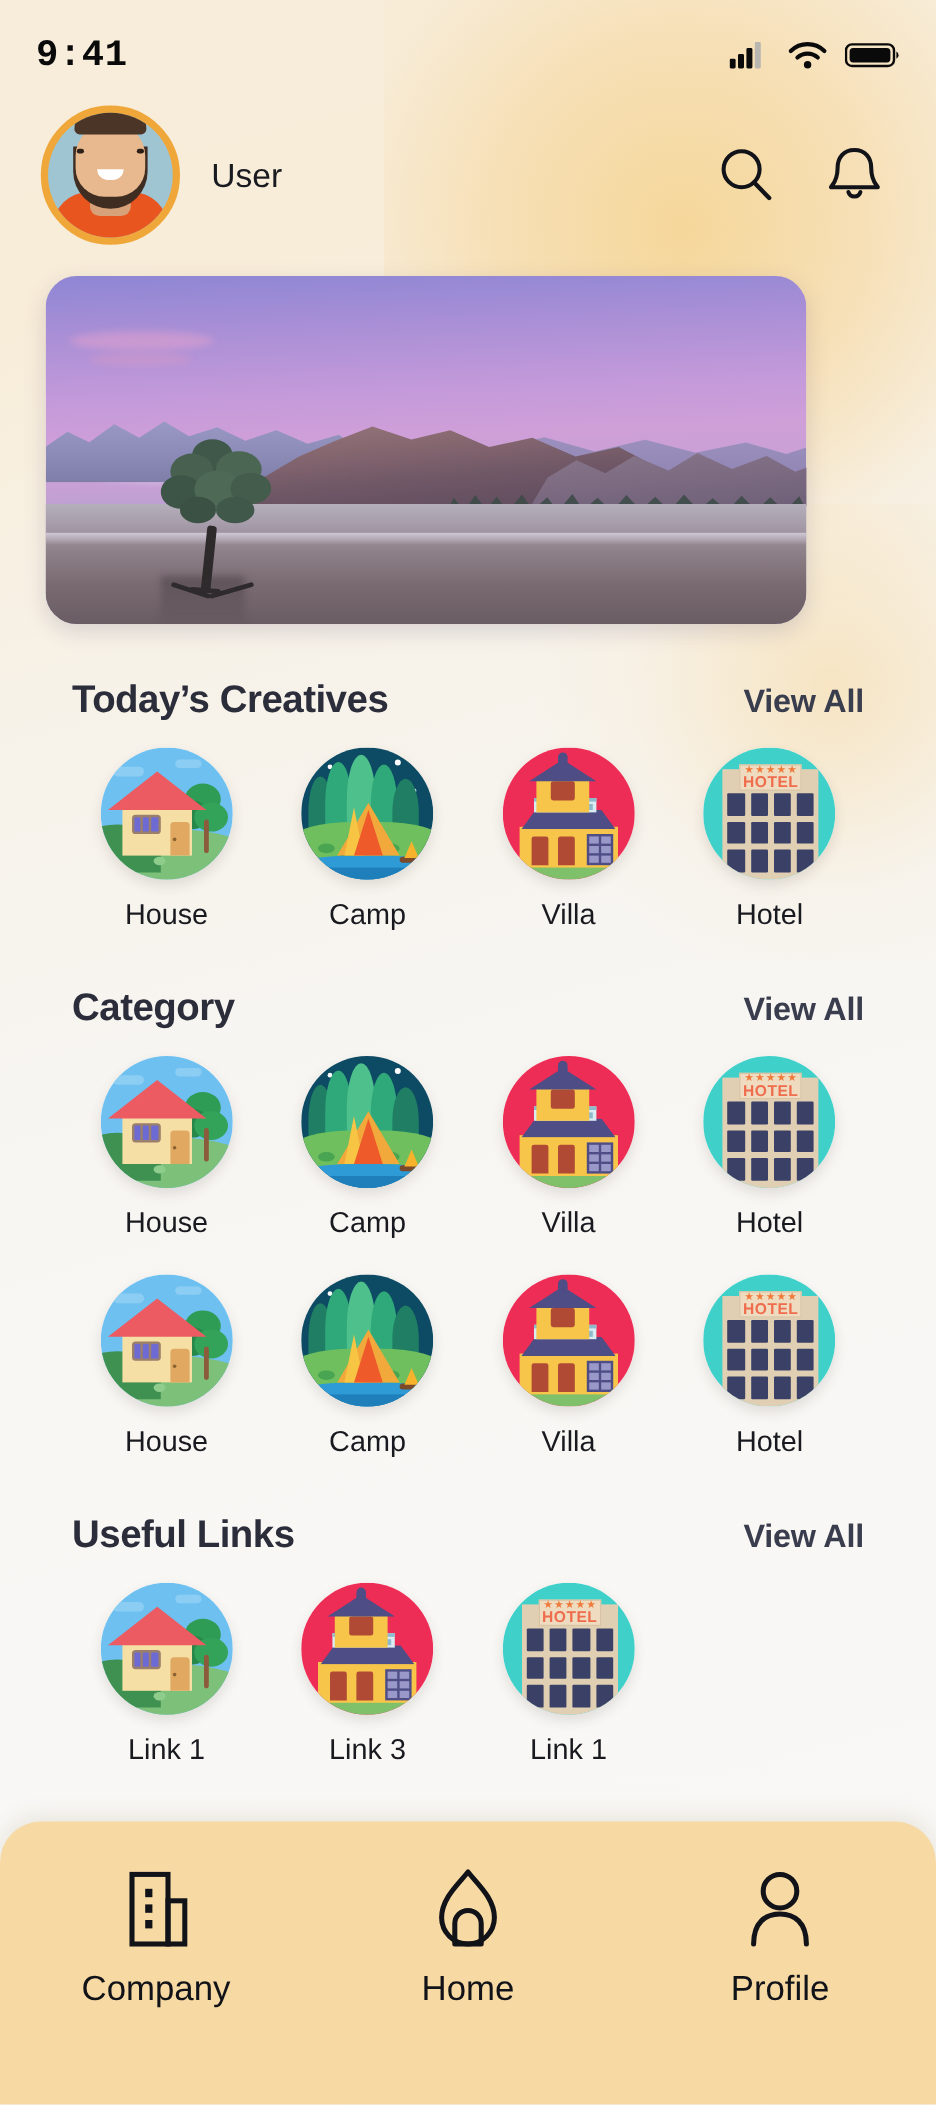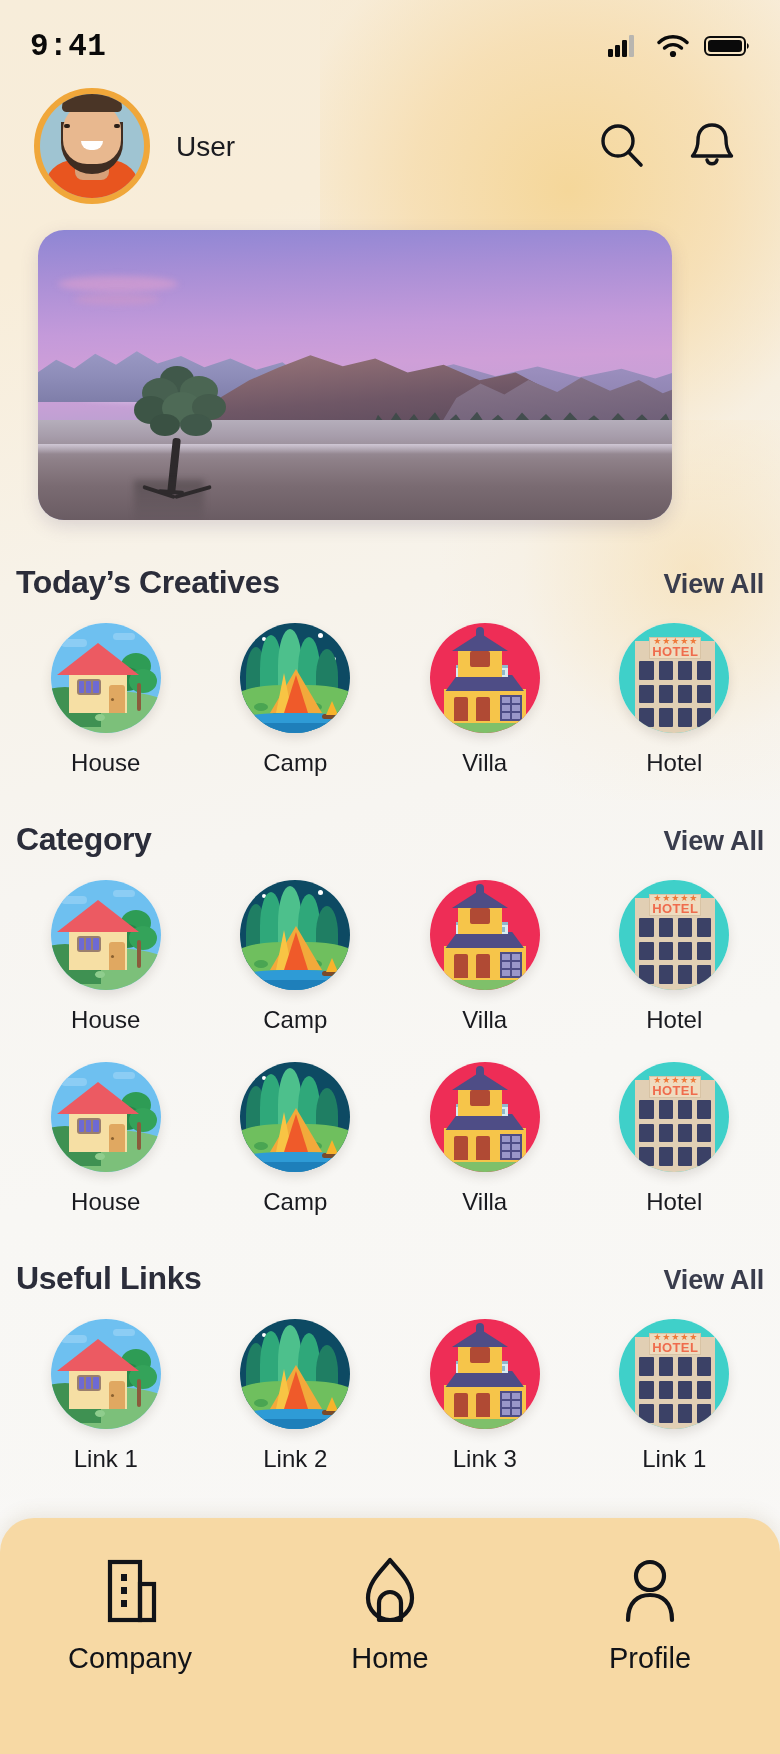--- a/index.html
+++ b/index.html
@@ -143,21 +143,21 @@
     background:#2e2a2c; transform:rotate(6deg); border-radius:3px;
   }
   .root { position:absolute; bottom:0; height:4px; background:#2e2a2c; border-radius:3px; }
   .tree-refl {
     position:absolute; left:96px; bottom:-4px; width:70px; height:44px;
     background:linear-gradient(180deg, rgba(48,44,46,.38), rgba(48,44,46,0));
     filter:blur(3px);
   }
 
   
-  .section { position:relative; z-index:3; padding:0 16px; }
+  .section { position:relative; z-index:3; padding:0 60px; }
   .sec-head {
     display:flex; align-items:baseline; justify-content:space-between;
     margin-top:44px; margin-bottom:22px;
   }
   .sec-title { font-size:32px; font-weight:700; color:#2b2d3a; letter-spacing:-.4px; }
   .sec-link  { font-size:27px; font-weight:700; color:#3a3d4d; letter-spacing:-.2px; cursor:pointer; }
 
   .grid4 { display:grid; grid-template-columns:repeat(4,1fr); column-gap:10px; }
   .cell { display:flex; flex-direction:column; align-items:center; cursor:pointer; }
   .cell-label { margin-top:16px; font-size:24px; color:#191a1f; font-weight:400; }
@@ -778,42 +778,20 @@
               <i></i>
               <i></i>
               <i></i>
             </div>
           <div class="h-door"></div>
             <div class="h-knob"></div>
         </div>
         <div class="cell-label">Link 1</div>
       </div>
 
-      <div class="cell">
-        <div class="badge">
-          <div class="bg-camp"></div>
-          <div class="c-star" style="left:22px;top:14px;width:4px;height:4px;"></div>
-          <div class="c-star y" style="left:88px;top:58px;width:5px;height:5px;"></div>
-          <div class="pine dk" style="left:6px;top:24px;width:20px;height:58px;border-radius:50% 50% 0 0;"></div>
-          <div class="pine" style="left:20px;top:12px;width:22px;height:68px;border-radius:50% 50% 0 0;"></div>
-          <div class="pine lt" style="left:38px;top:6px;width:24px;height:74px;border-radius:50% 50% 0 0;"></div>
-          <div class="pine" style="left:58px;top:14px;width:22px;height:66px;border-radius:50% 50% 0 0;"></div>
-          <div class="pine dk" style="left:76px;top:26px;width:22px;height:56px;border-radius:50% 50% 0 0;"></div>
-          <div class="c-ground"></div>
-          <div class="c-bush" style="left:14px;bottom:22px;width:14px;height:8px;background:#4aa552;"></div>
-          <div class="c-water"></div>
-            <div class="c-water2"></div>
-          <div class="tent-o"></div>
-            <div class="tent-y"></div>
-            <div class="tent-i"></div>
-          <div class="logs"></div>
-            <div class="fire"></div>
-        </div>
-        <div class="cell-label">Link 2</div>
-      </div>
 
       <div class="cell">
         <div class="badge">
           <div class="bg-villa"></div>
             <div class="v-grass"></div>
             <div class="v-base"></div>
           <div class="v-grid">
               <i></i>
               <i></i>
               <i></i>

